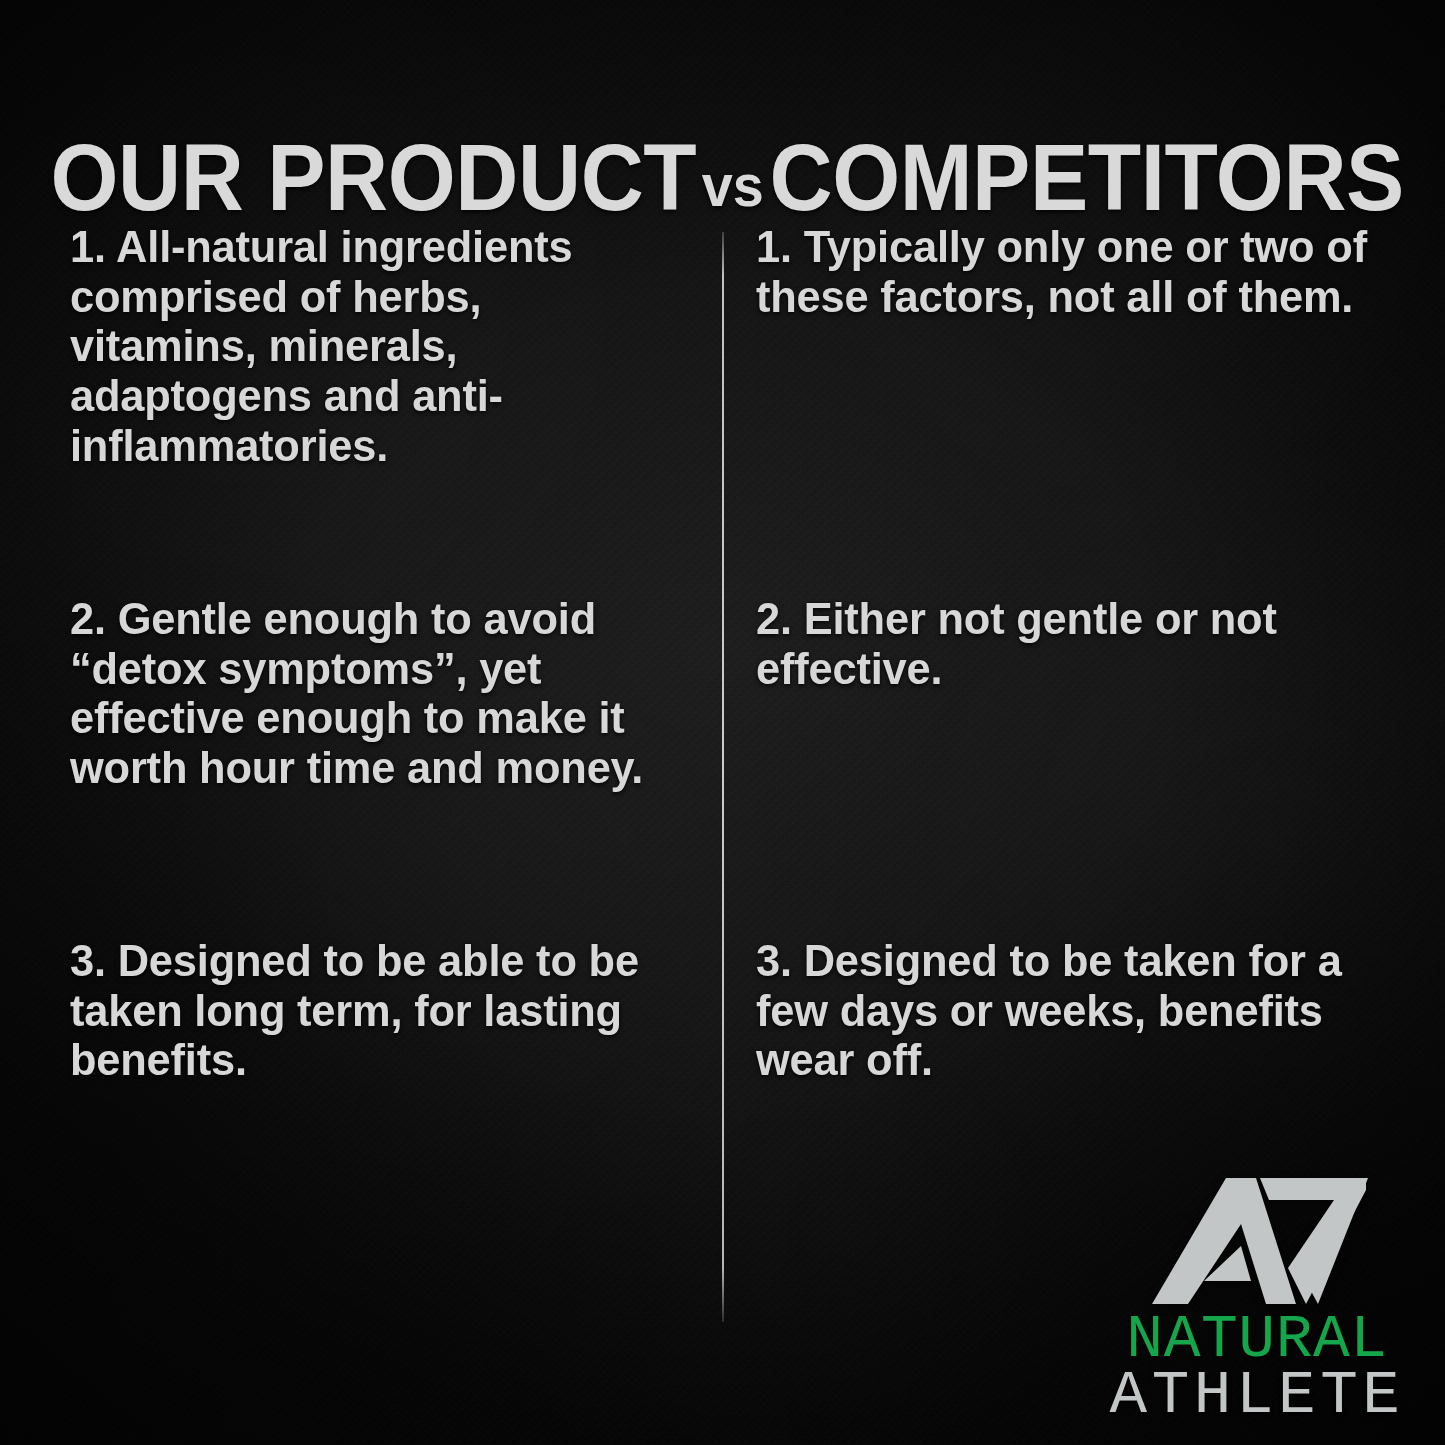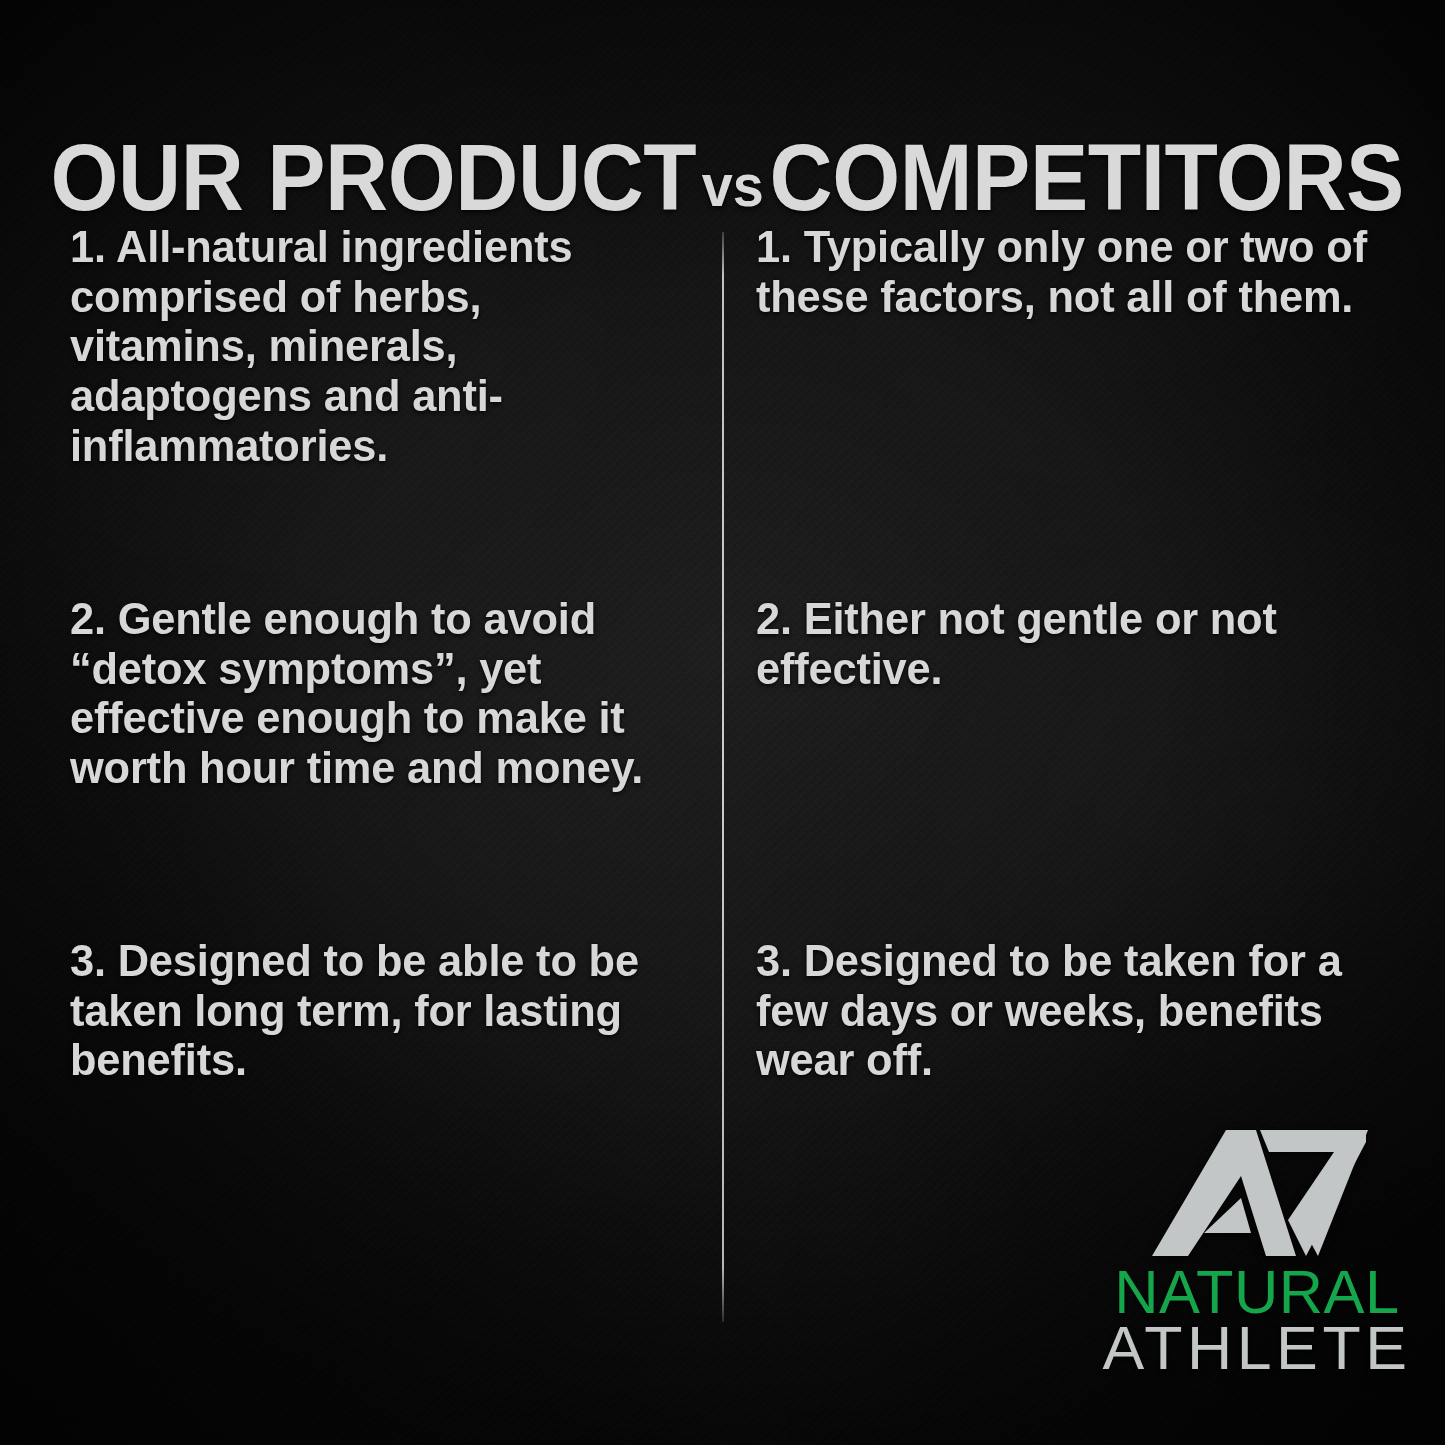--- a/index.html
+++ b/index.html
@@ -118,23 +118,24 @@
     white-space: pre-line;
   }
   .p1 { top: 0px;   }
   .p2 { top: 372px; }
   .p3 { top: 714px; }
 
   
   #logo {
     position: absolute;
     left: 1096px;
-    top: 1128px;
+    top: 1176px;
     width: 322px;
     height: 232px;
+    font-family: Liberation Mono, monospace;
   }
   #logo-mark {
     position: absolute;
     left: 52px;
     top: 0px;
     width: 222px;
     height: 130px;
     filter: drop-shadow(0 2px 4px rgba(0,0,0,0.8));
   }
   #logo-wordmark-natural,

